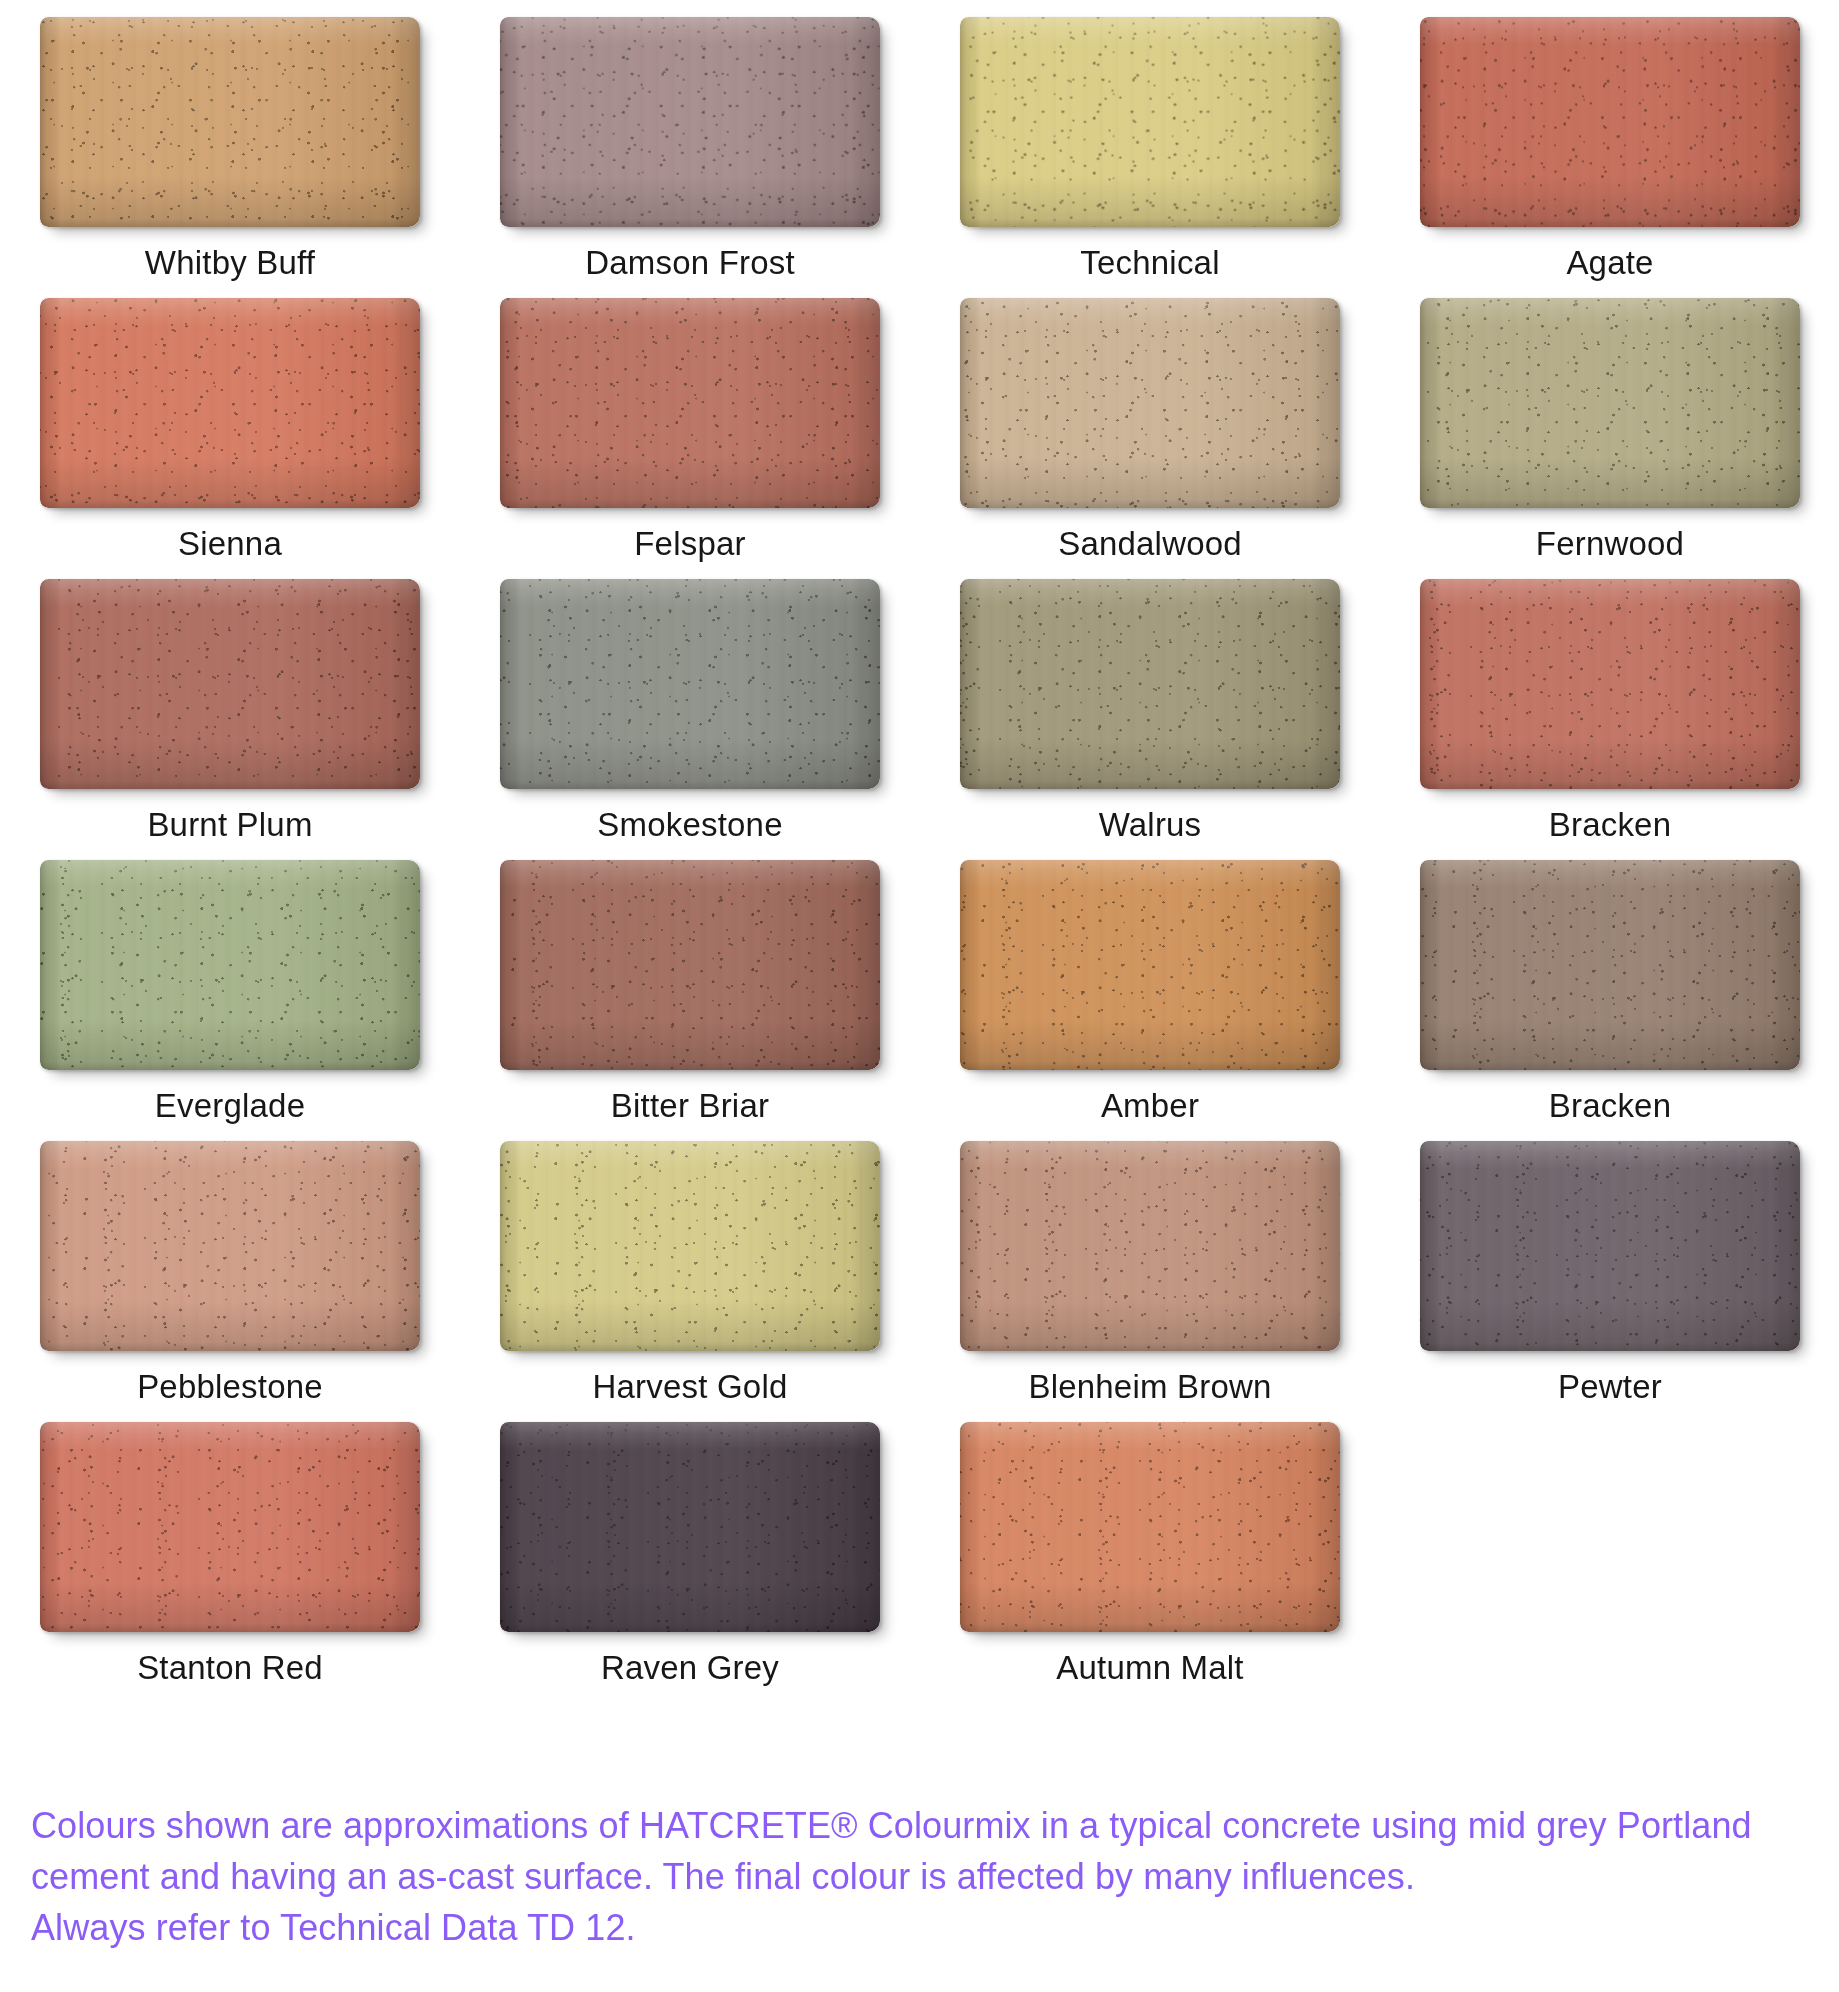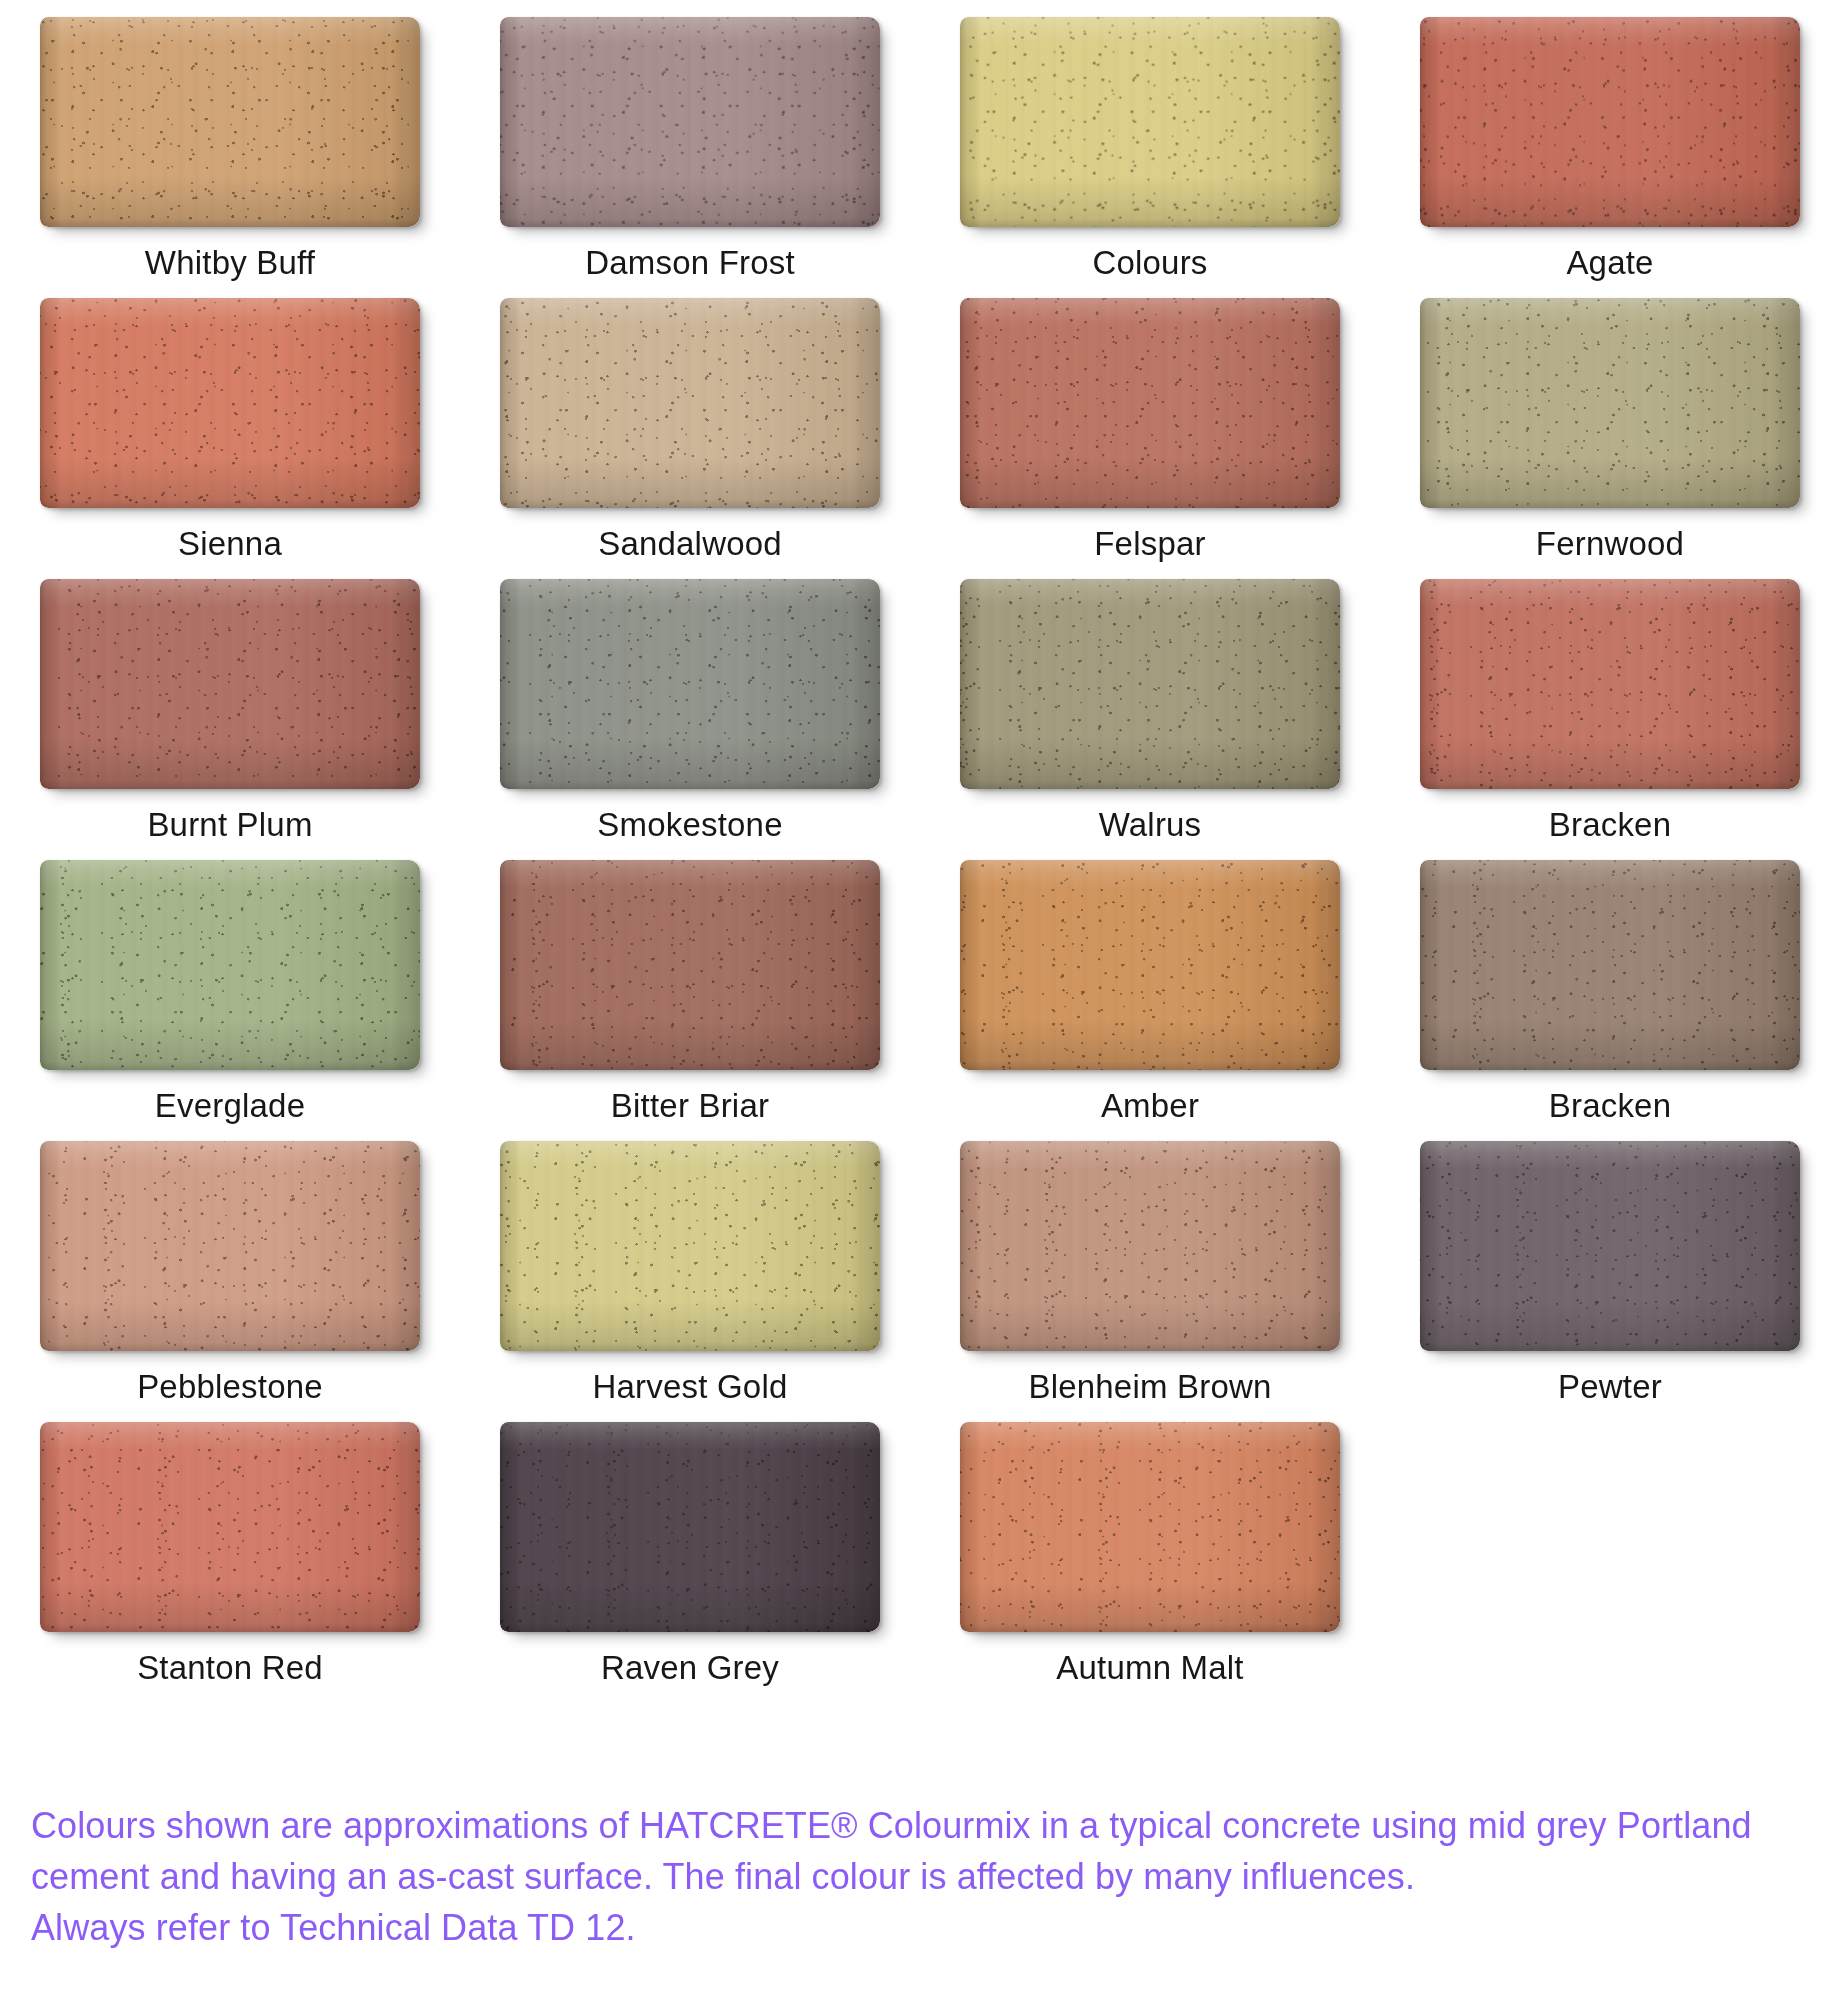--- a/index.html
+++ b/index.html
@@ -177,21 +177,21 @@
         </div>
         <div class="swatch-label">Damson Frost</div>
       </div>
       <div class="swatch-cell">
         <div class="swatch-tile">
           <div class="tile-base" style="background-color: rgb(219, 205, 133);"></div>
           <div class="tile-streak"></div>
           <div class="tile-speckle" style="background-position: 21.5px 11.6px;"></div>
           <div class="tile-shade"></div>
         </div>
-        <div class="swatch-label">Colours</div>
+        <div class="swatch-label">Technical</div>
       </div>
       <div class="swatch-cell">
         <div class="swatch-tile">
           <div class="tile-base" style="background-color: rgb(196, 106, 87);"></div>
           <div class="tile-streak"></div>
           <div class="tile-speckle" style="background-position: 32px 17.4px;"></div>
           <div class="tile-shade"></div>
         </div>
         <div class="swatch-label">Agate</div>
       </div>
@@ -199,35 +199,35 @@
         <div class="swatch-tile">
           <div class="tile-base" style="background-color: rgb(213, 121, 95);"></div>
           <div class="tile-streak"></div>
           <div class="tile-speckle" style="background-position: 43px 23px;"></div>
           <div class="tile-shade"></div>
         </div>
         <div class="swatch-label">Sienna</div>
       </div>
       <div class="swatch-cell">
         <div class="swatch-tile">
+          <div class="tile-base" style="background-color: rgb(185, 112, 95);"></div>
+          <div class="tile-streak"></div>
+          <div class="tile-speckle" style="background-position: 64px 35px;"></div>
+          <div class="tile-shade"></div>
+        </div>
+        <div class="swatch-label">Felspar</div>
+      </div>
+      <div class="swatch-cell">
+        <div class="swatch-tile">
           <div class="tile-base" style="background-color: rgb(203, 178, 147);"></div>
           <div class="tile-streak"></div>
           <div class="tile-speckle" style="background-position: 54px 29px;"></div>
           <div class="tile-shade"></div>
         </div>
         <div class="swatch-label">Sandalwood</div>
-      </div>
-      <div class="swatch-cell">
-        <div class="swatch-tile">
-          <div class="tile-base" style="background-color: rgb(185, 112, 95);"></div>
-          <div class="tile-streak"></div>
-          <div class="tile-speckle" style="background-position: 64px 35px;"></div>
-          <div class="tile-shade"></div>
-        </div>
-        <div class="swatch-label">Felspar</div>
       </div>
       <div class="swatch-cell">
         <div class="swatch-tile">
           <div class="tile-base" style="background-color: rgb(179, 171, 133);"></div>
           <div class="tile-streak"></div>
           <div class="tile-speckle" style="background-position: 75px 41px;"></div>
           <div class="tile-shade"></div>
         </div>
         <div class="swatch-label">Fernwood</div>
       </div>

